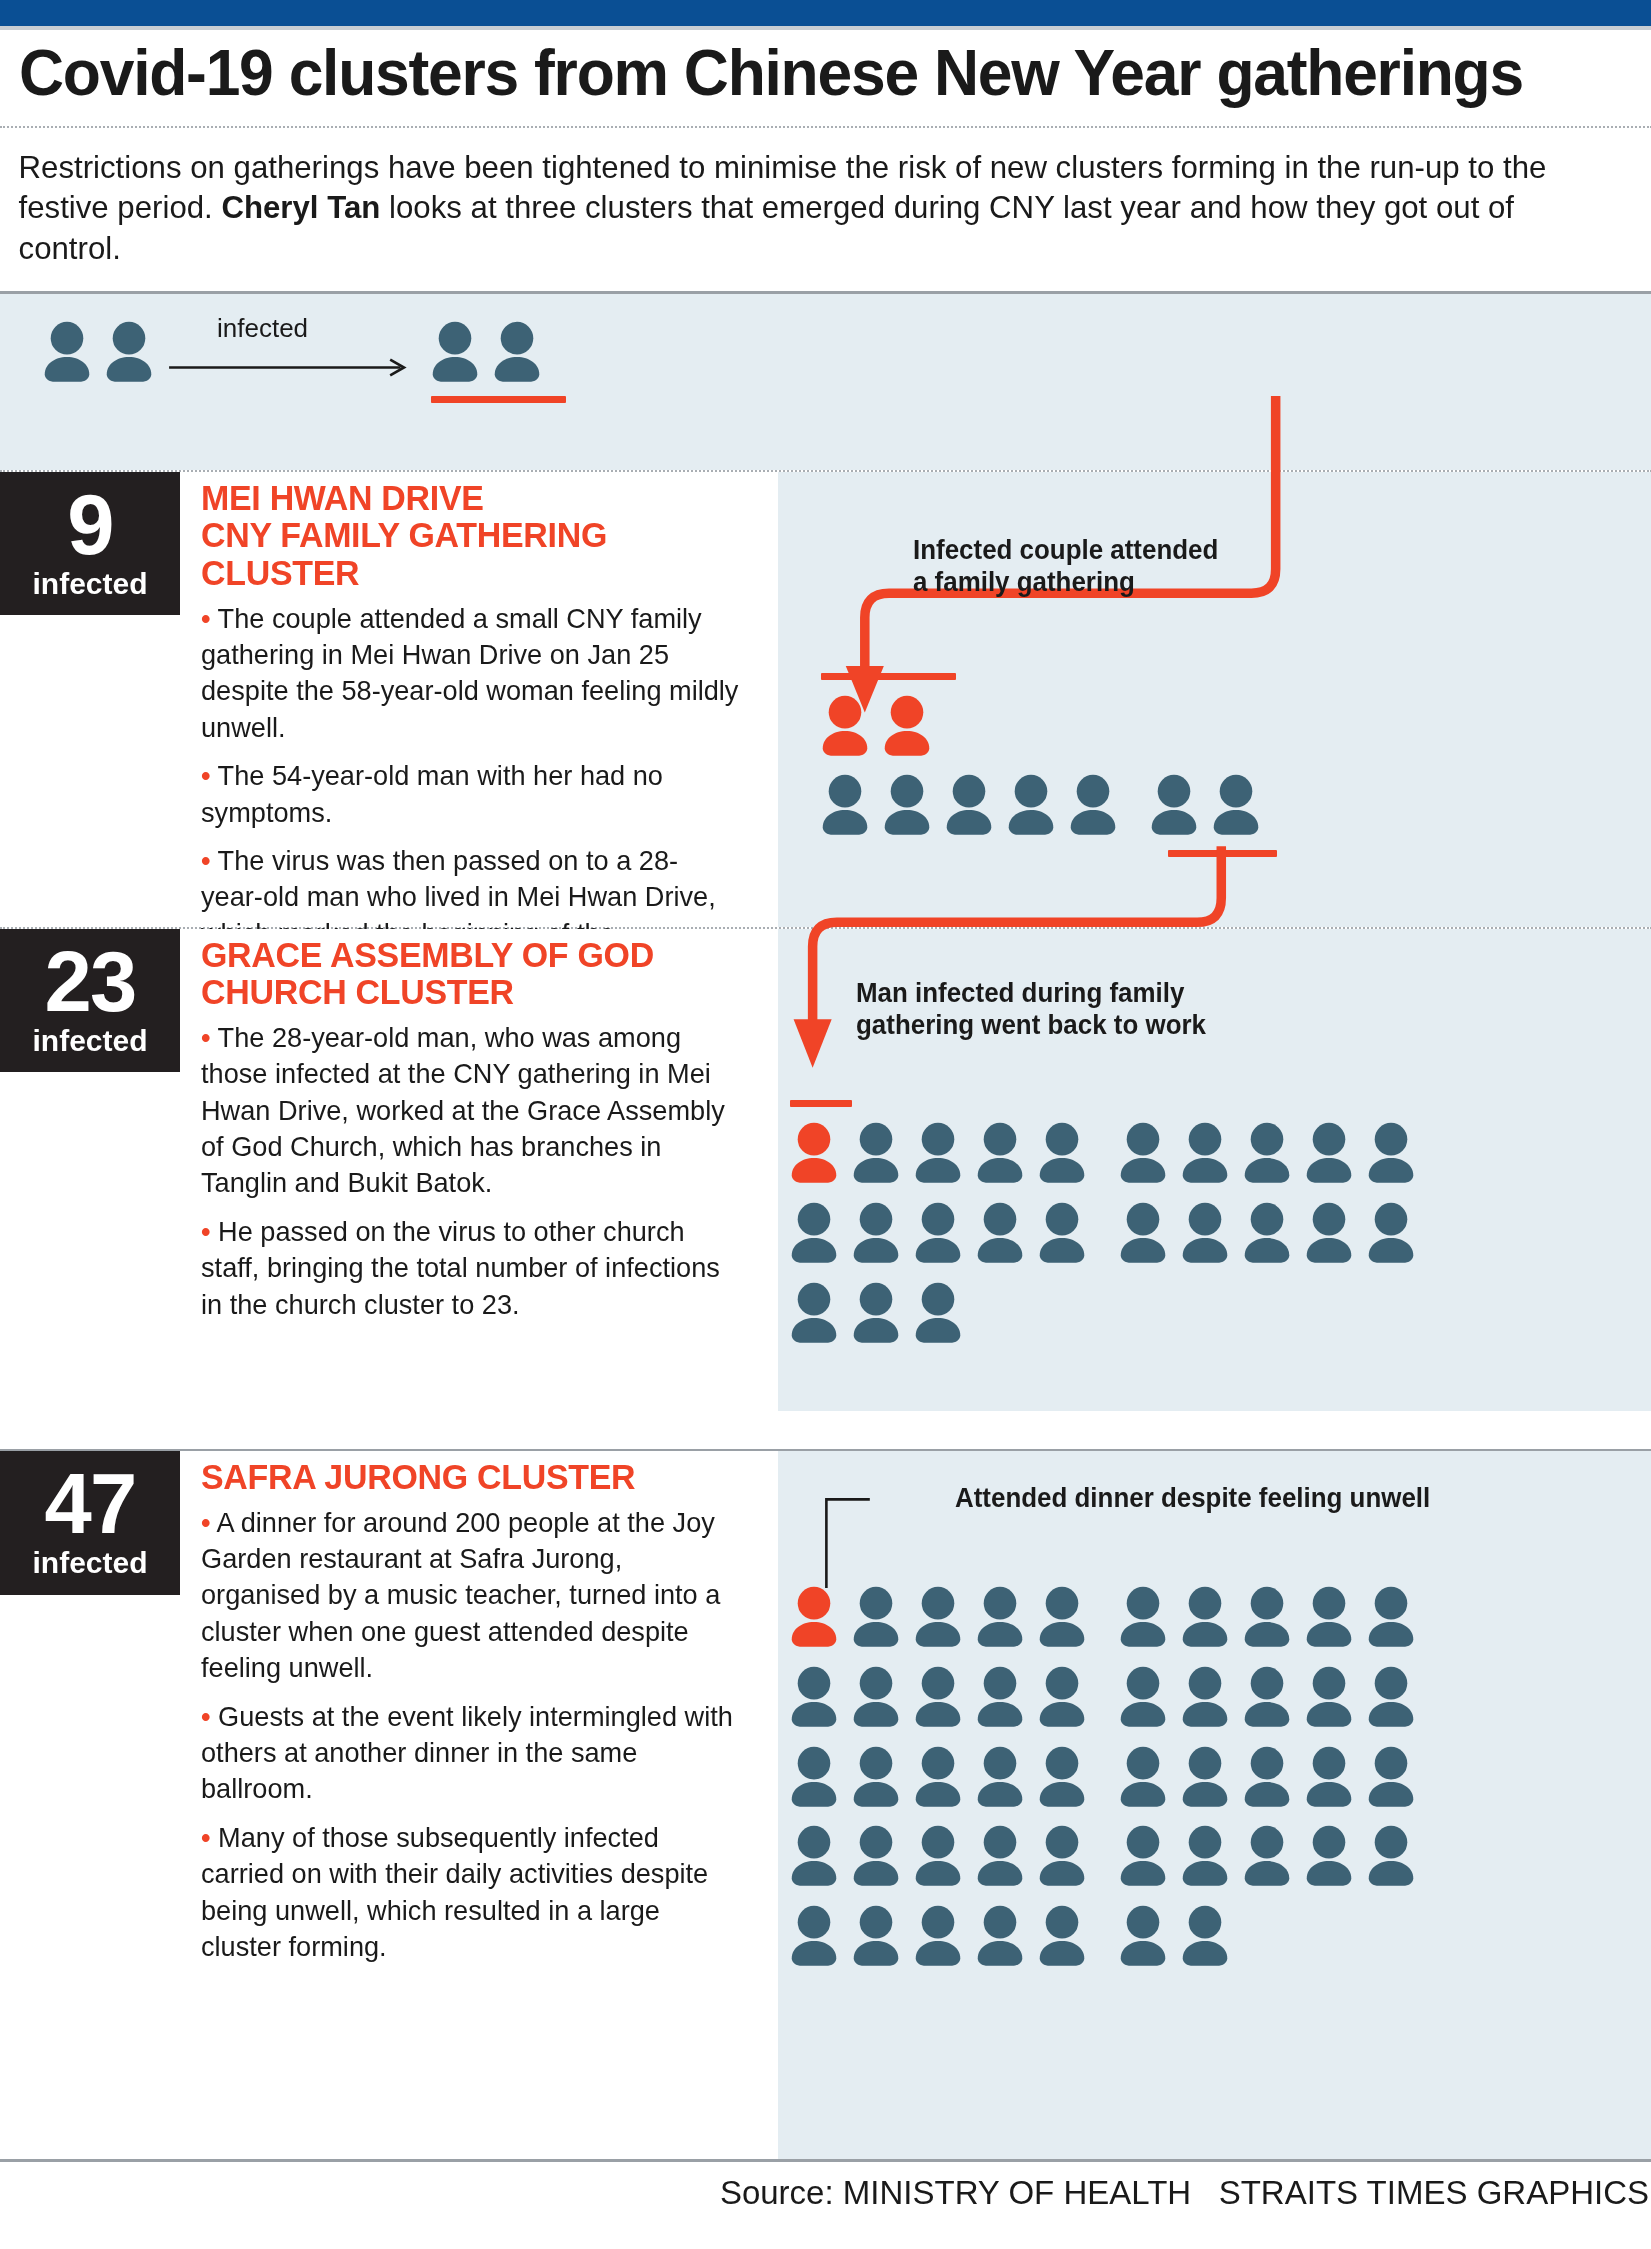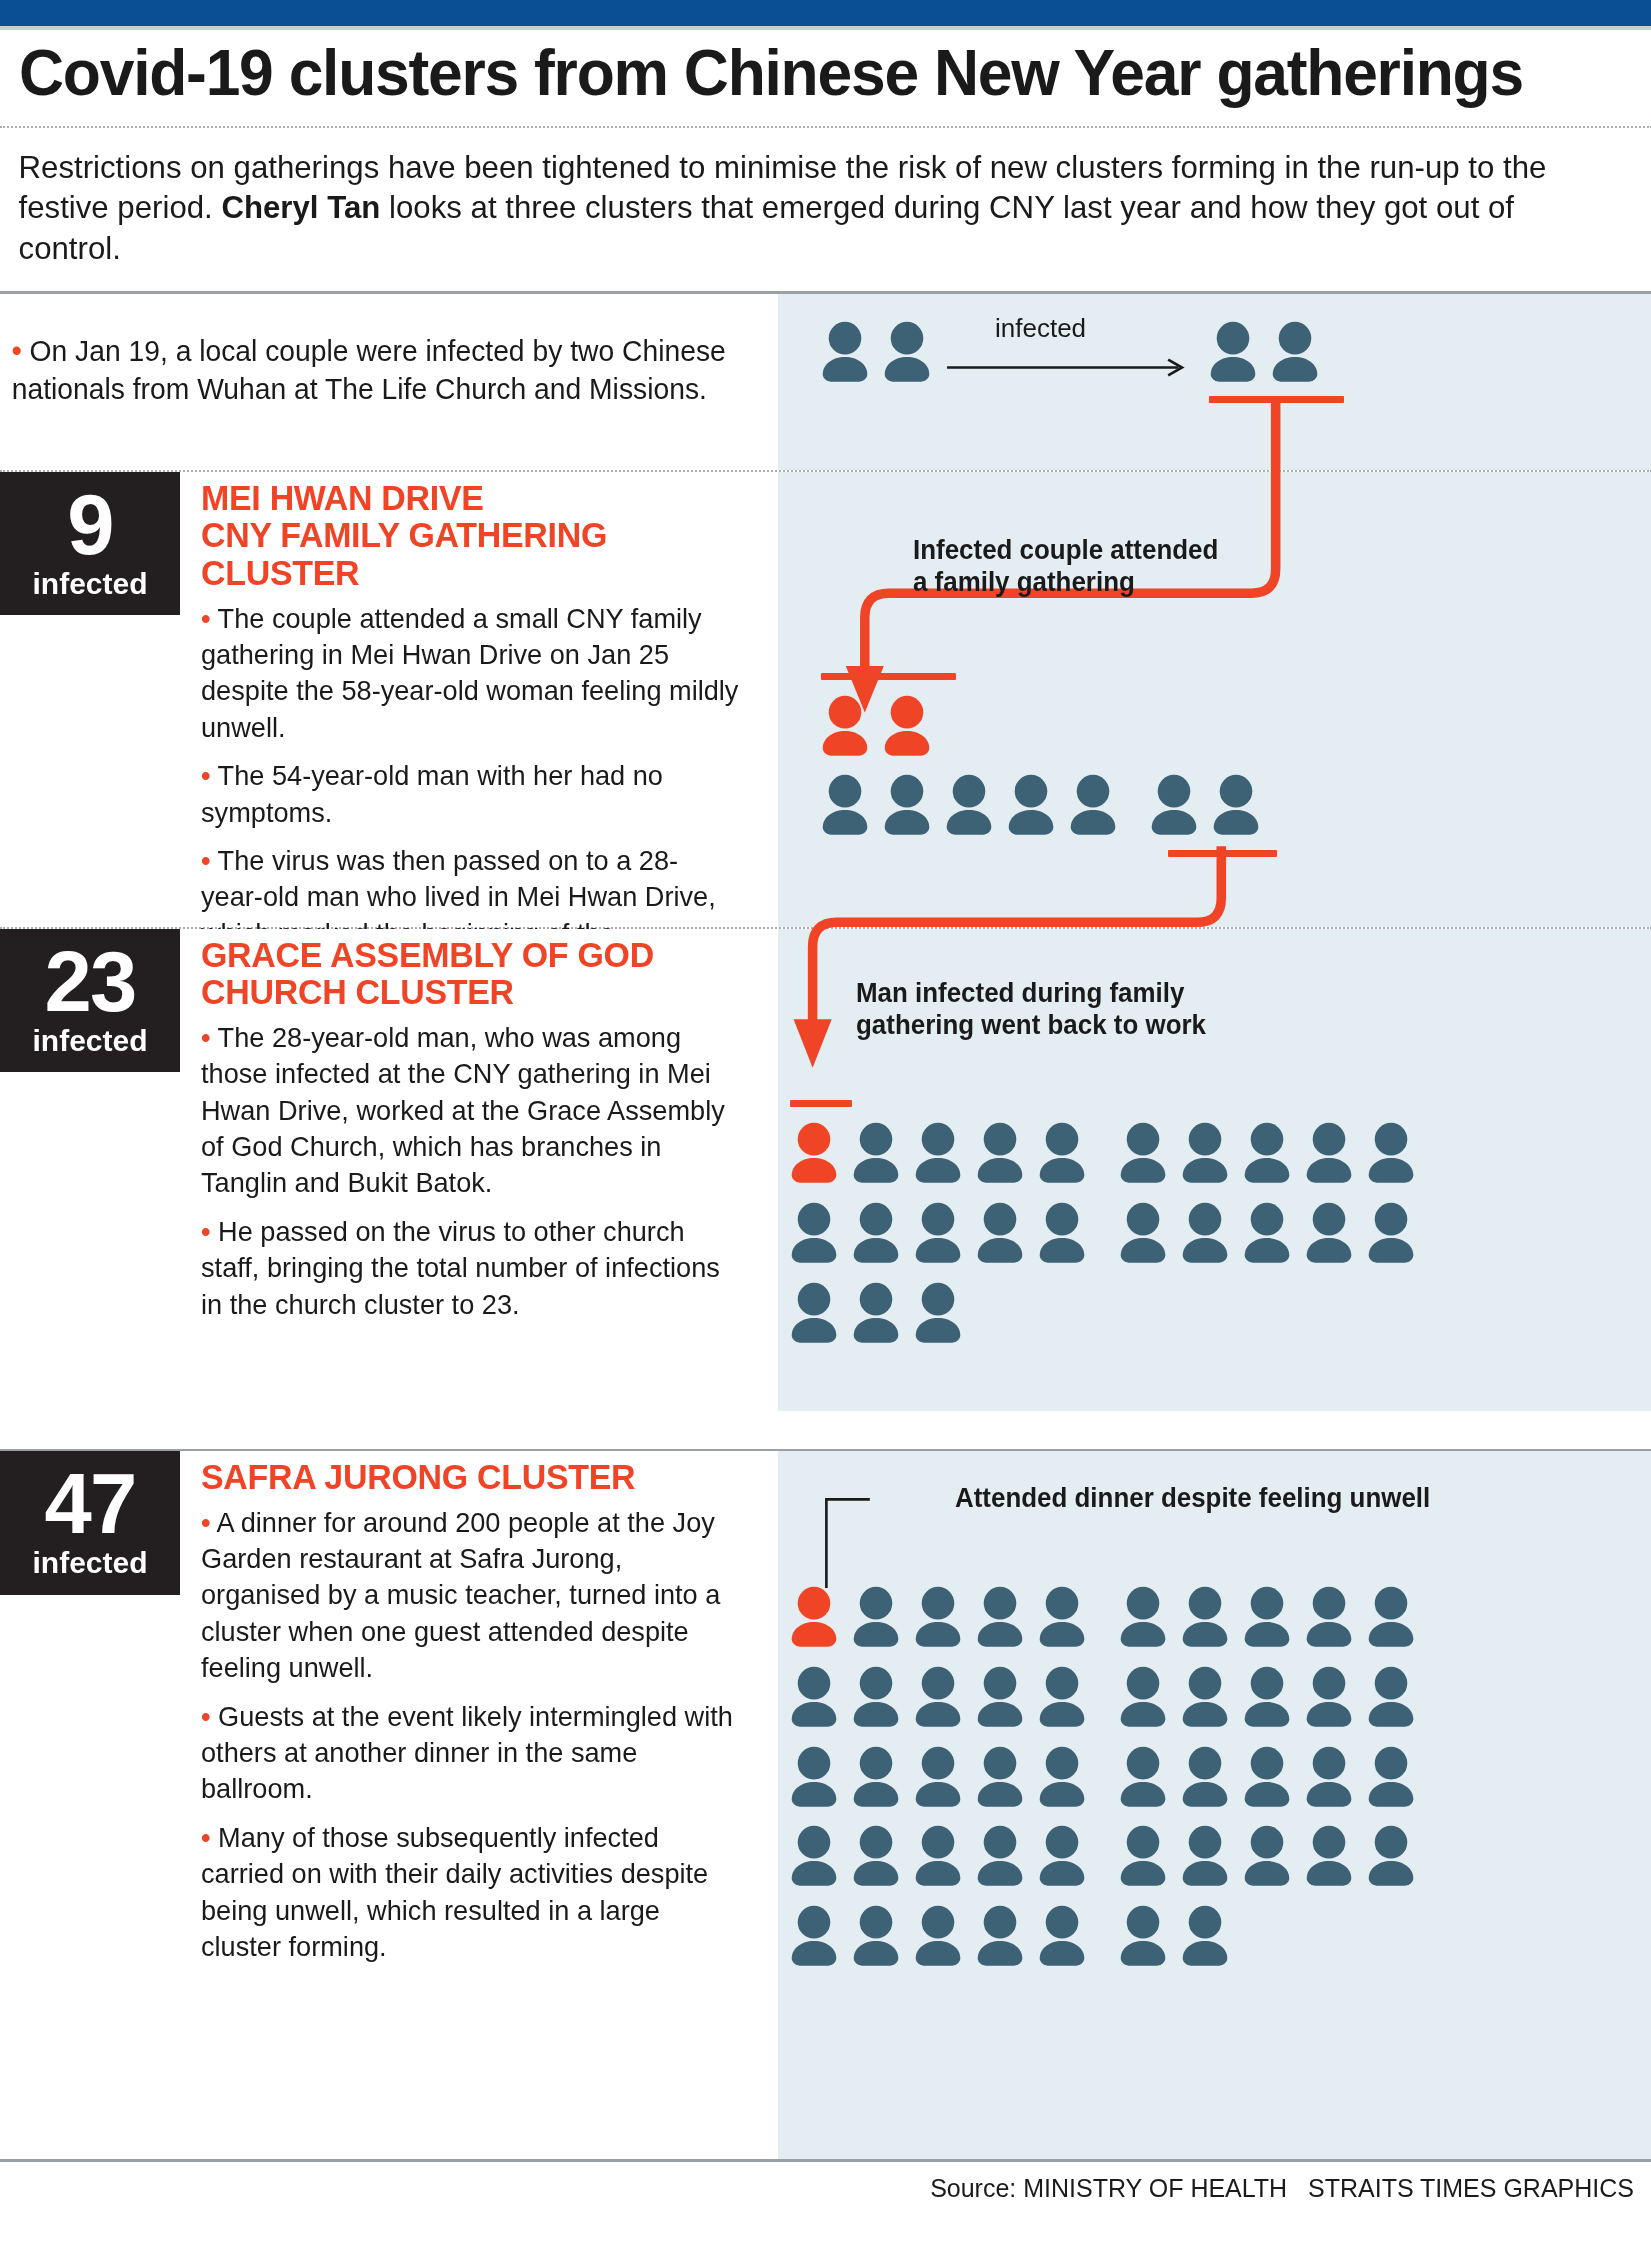--- a/index.html
+++ b/index.html
@@ -145,23 +145,23 @@
 
   .orange-bar { background: #f04427; height: 7.8px; border-radius: 0.9px; }
 
   .people-row { display: flex; align-items: flex-end; }
   .pgap { width: 33px; }
 
   
   .footer {
     width: 100%;
     text-align: right;
-    font-size: 25px;
+    font-size: 33px;
     color: #1a1a1a;
-    padding: 12px 18px 0 0;
+    padding: 12px 3px 0 0;
   }
 </style>
 </head>
 <body>
 
 <div class="topbar"></div>
 <div class="topbar-underline"></div>
 
 <div class="headline-wrap">
   <div class="headline">Covid-19 clusters from Chinese New Year gatherings</div>
@@ -169,26 +169,20 @@
 <div class="dotted-rule"></div>
 
 <div class="intro">
   <span>Restrictions on gatherings have been tightened to minimise the risk of new clusters forming in the run-up to the festive period. </span><b>Cheryl Tan</b><span> looks at three clusters that emerged during CNY last year and how they got out of control.</span>
 </div>
 
 <div class="hr-solid"></div>
 
 <div class="rowwrap">
   <div class="row" style="height:176px;">
-    <div class="left">
-      <div class="lead-bullet">
-        <span class="bullet-dot">•</span>
-        <span>On Jan 19, a local couple were infected by two Chinese nationals from Wuhan at The Life Church and Missions.</span>
-      </div>
-    </div>
     <div class="right">
       <div class="diagram">
 
         <div class="abs people-row" style="left:43px; top:26px;">
           <svg width="48" height="62" viewBox="0 0 56 72">
               <circle cx="28" cy="21" r="19" fill="#3d6275"></circle>
               <path d="M28 43c-15 0-26 9-26 20 0 5 5 9 12 9h28c7 0 12-4 12-9 0-11-11-20-26-20z" fill="#3d6275"></path>
             </svg>
           <div style="width:14px"></div>
           <svg width="48" height="62" viewBox="0 0 56 72">

